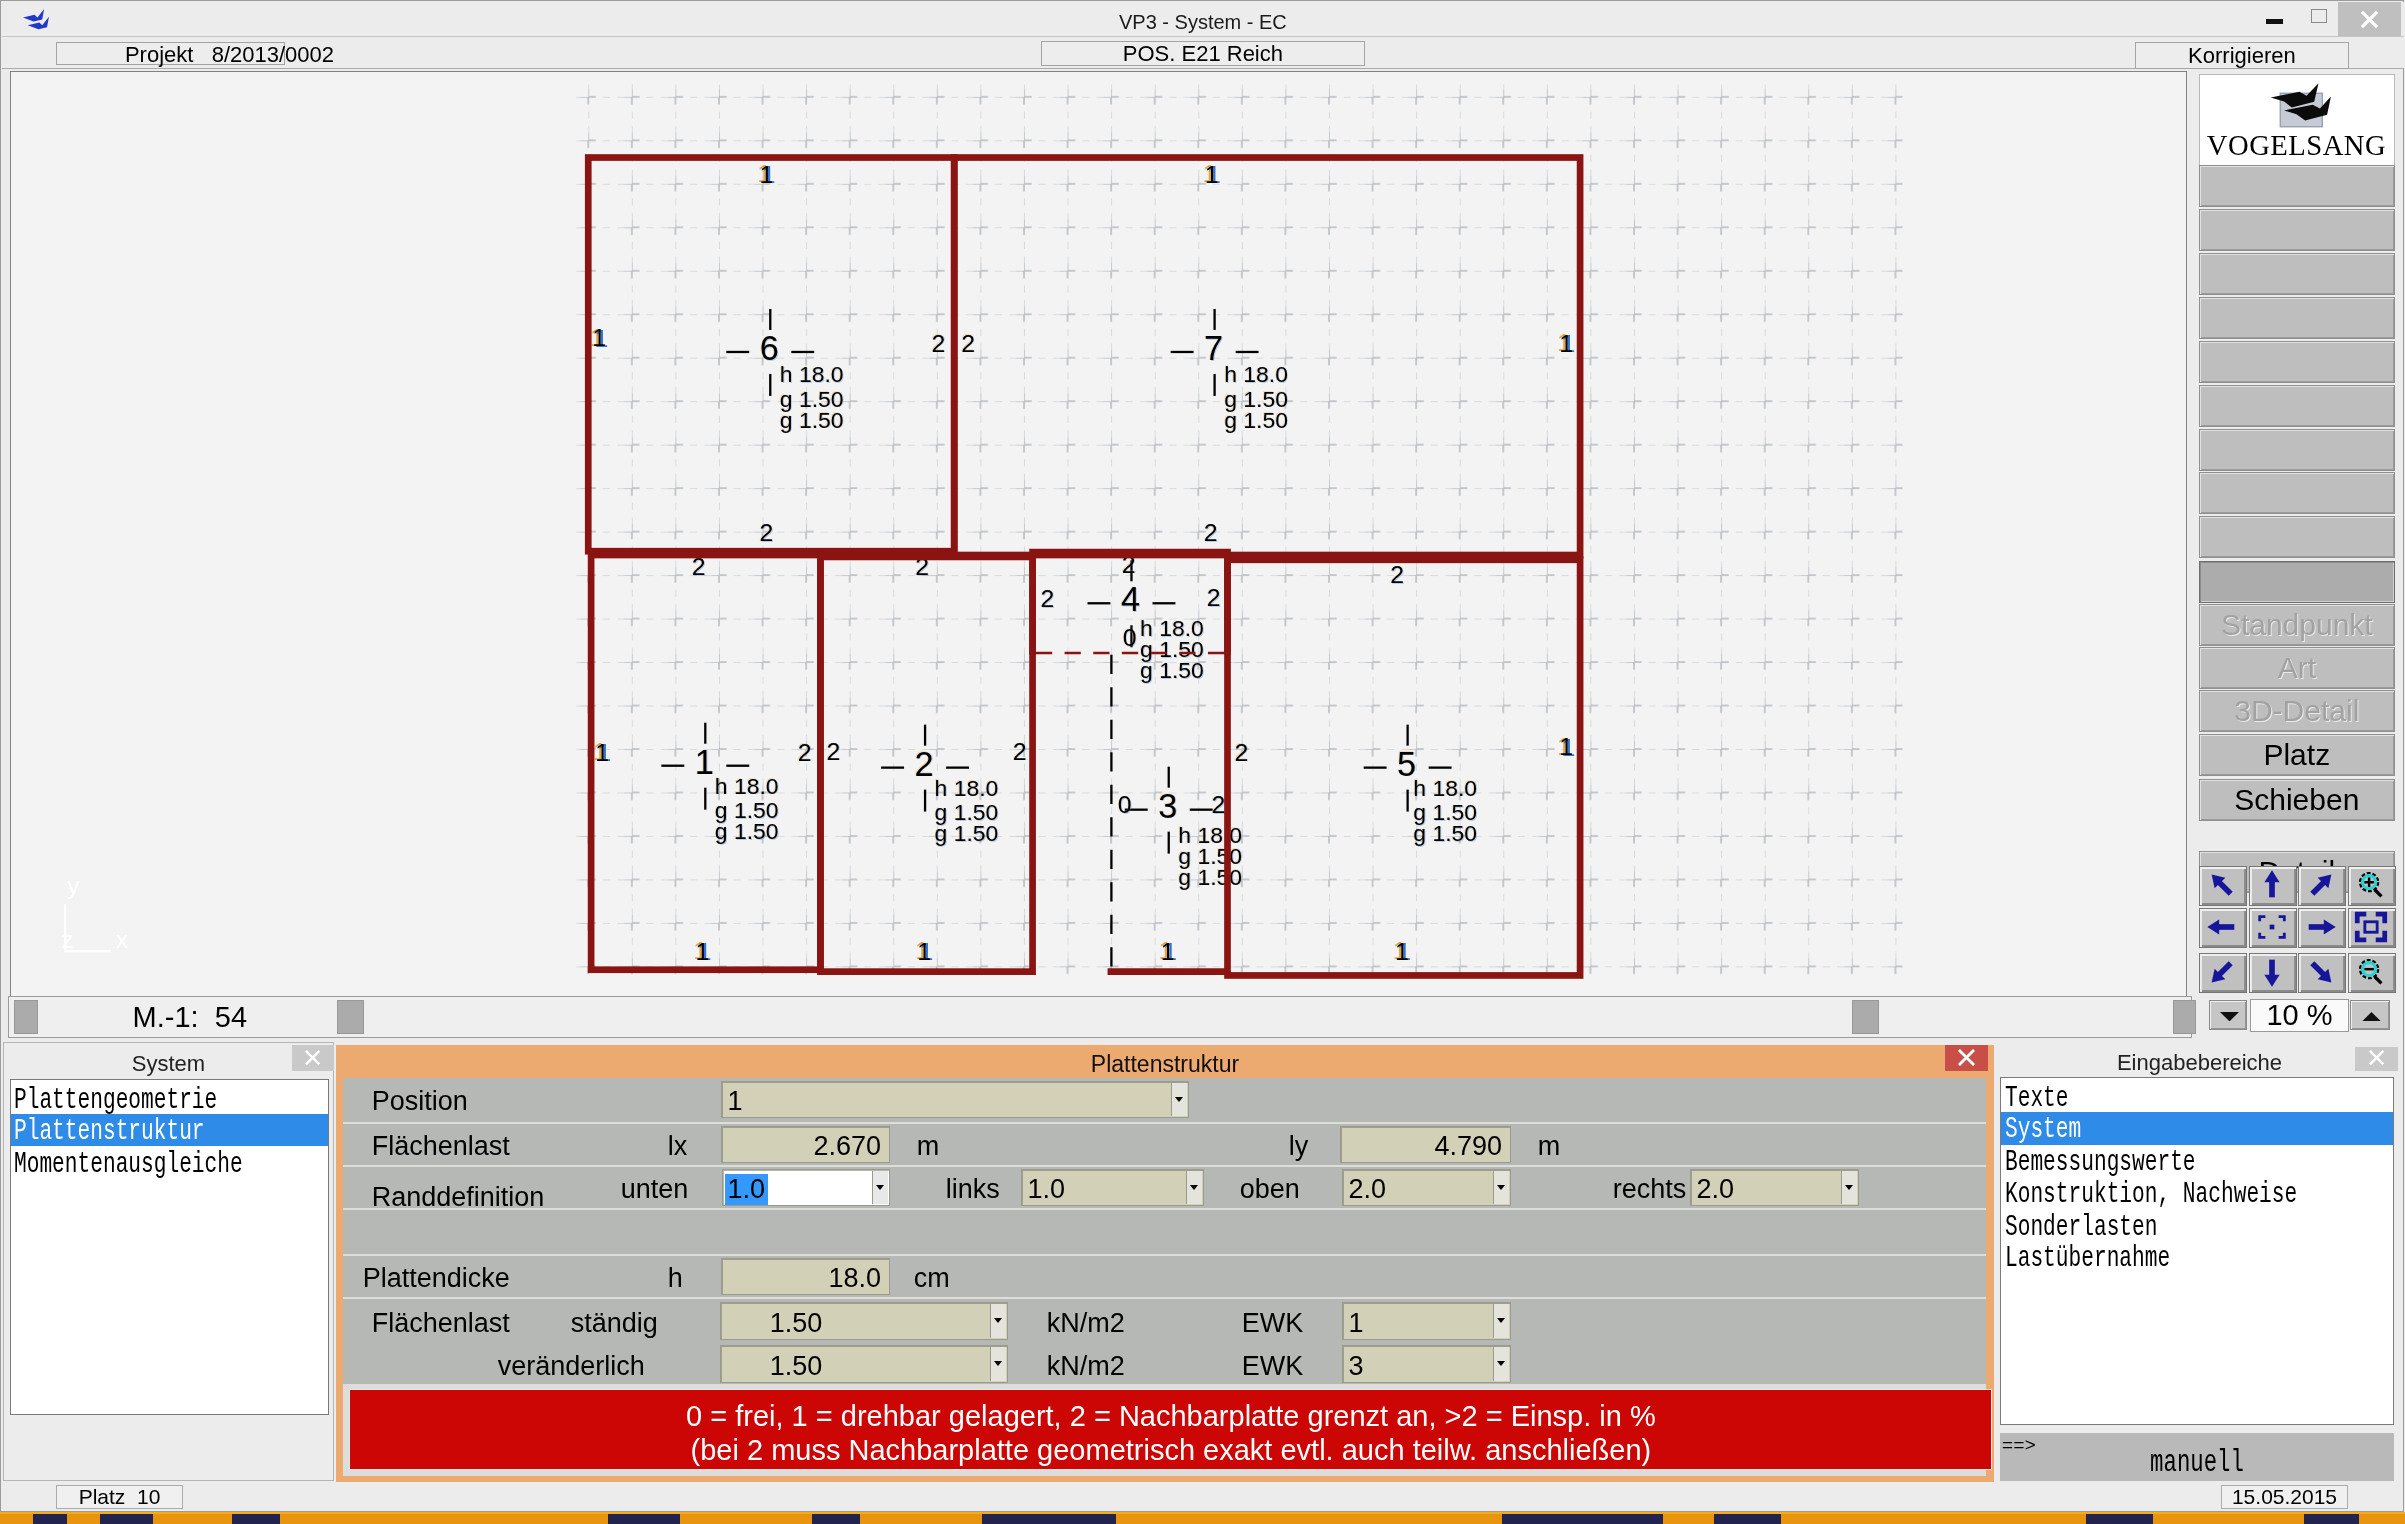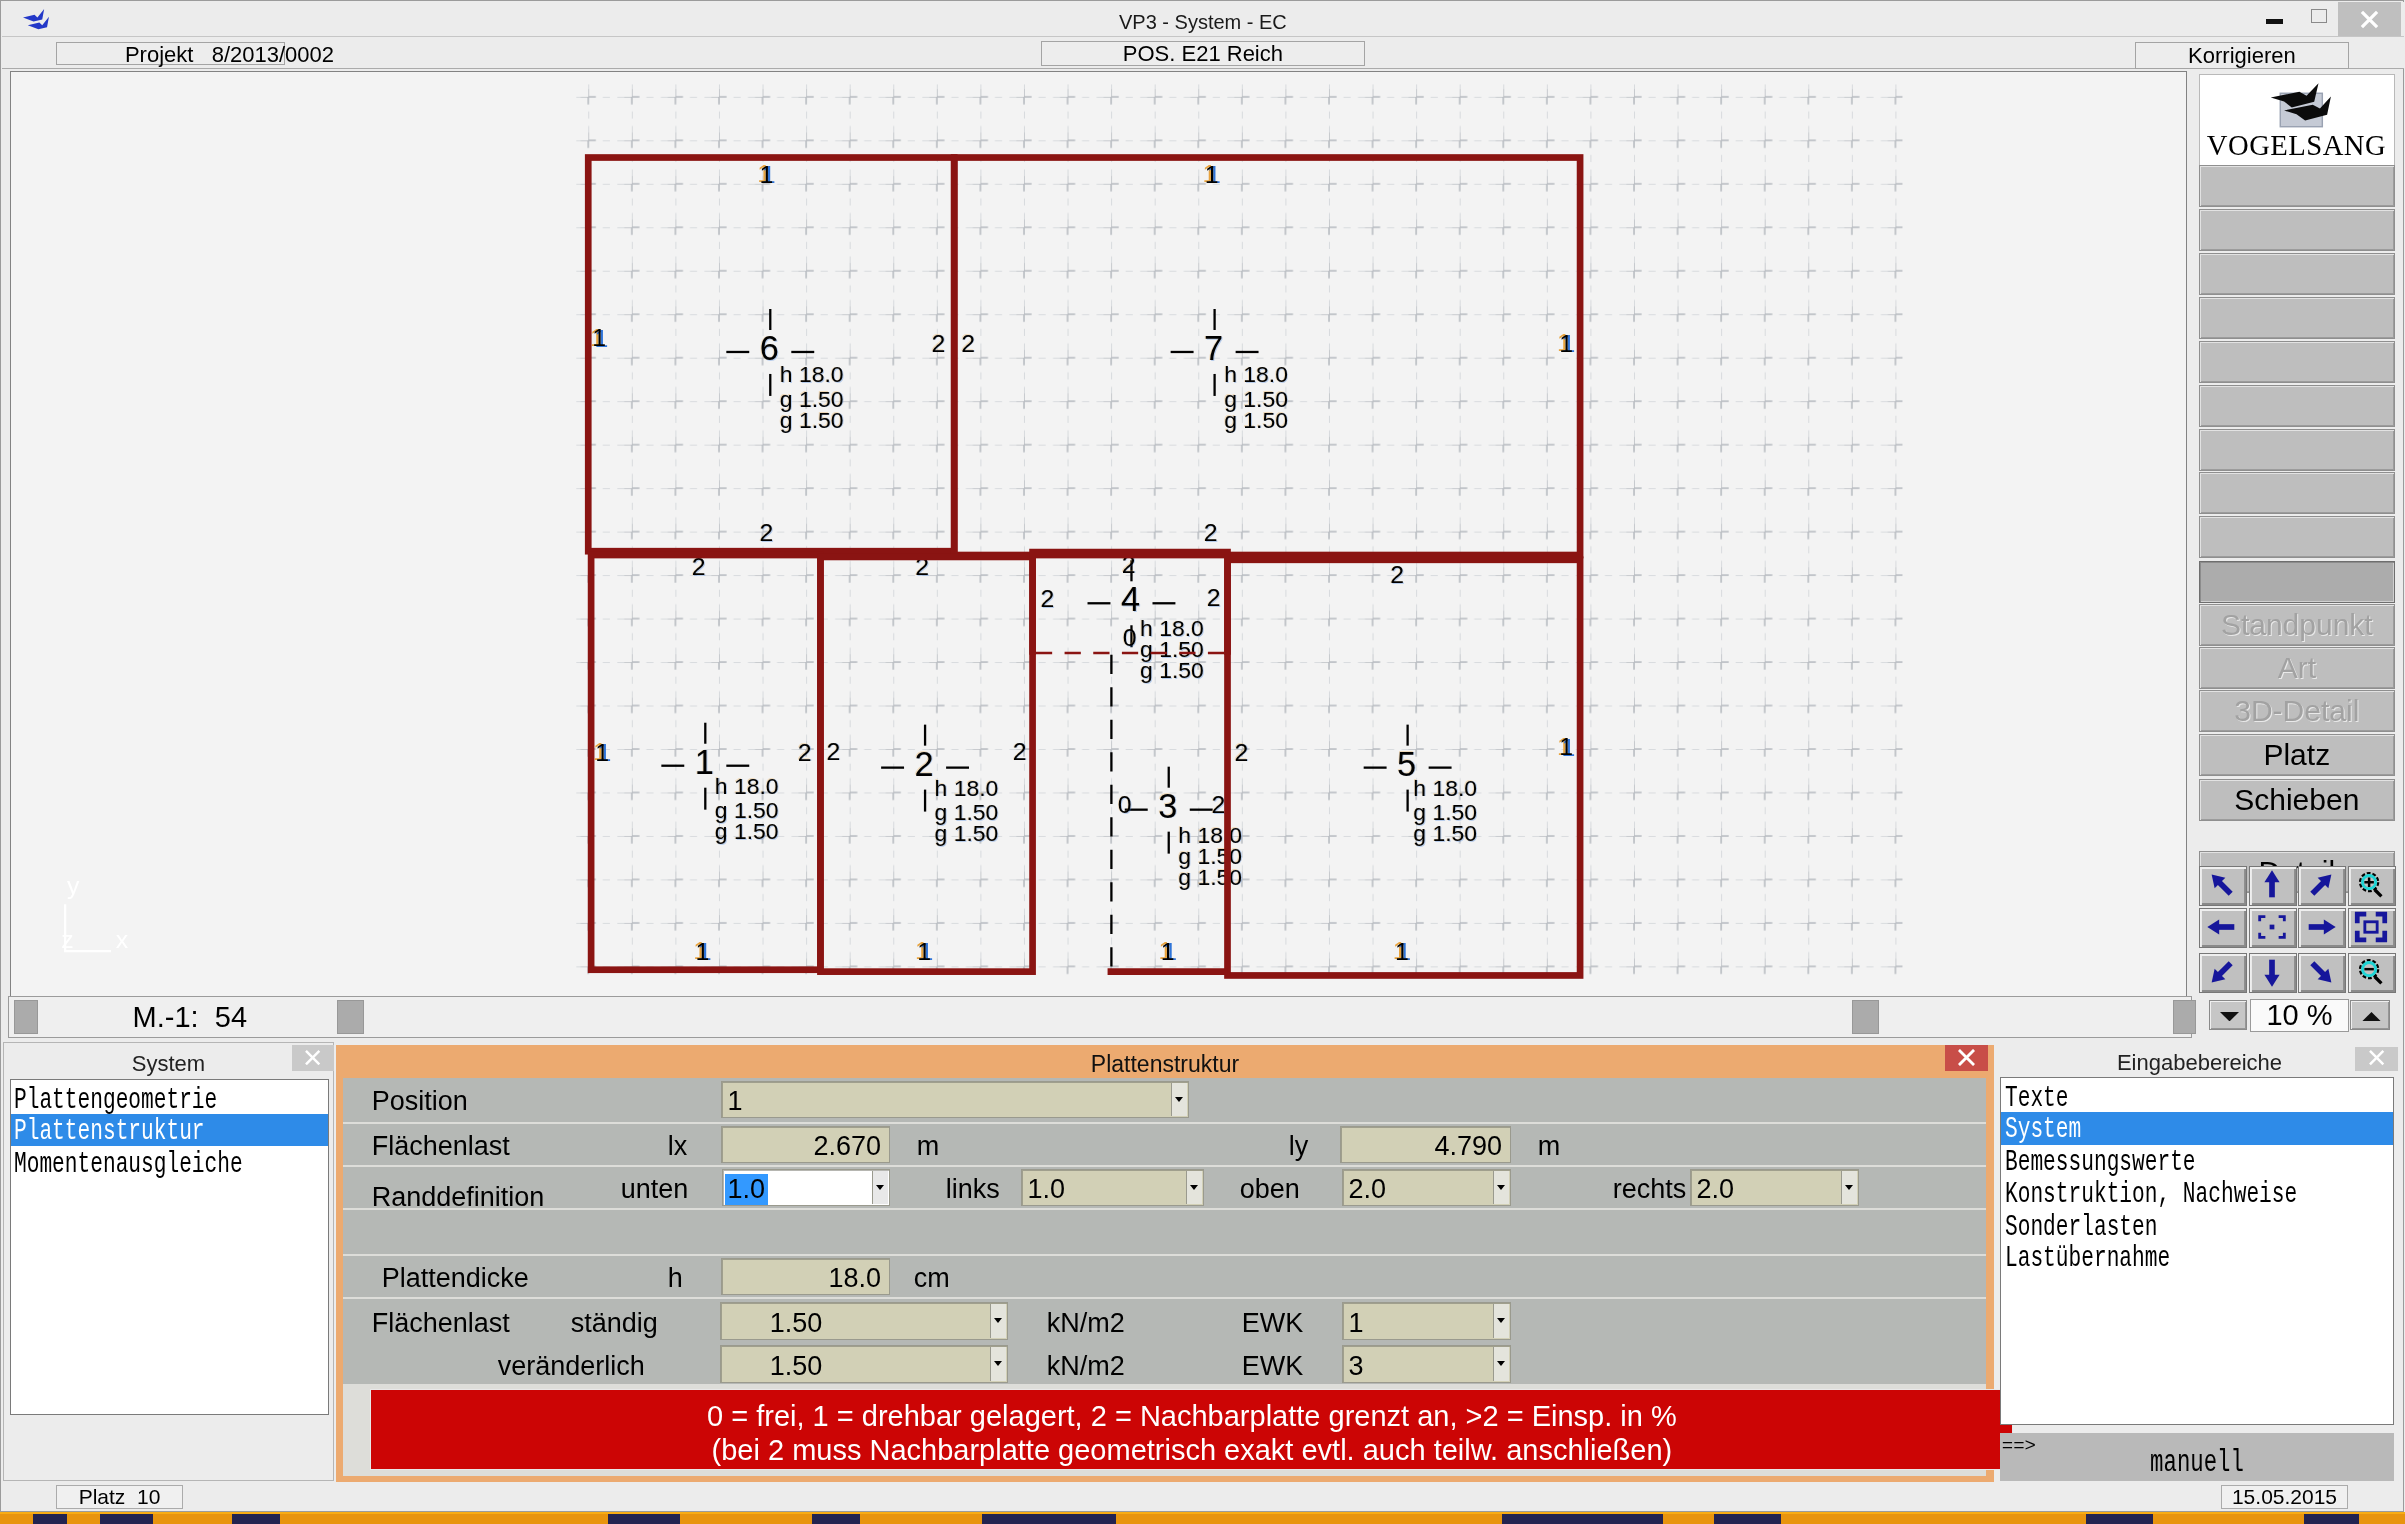--- a/index.html
+++ b/index.html
@@ -53,21 +53,21 @@
   #dialog{left:336px;top:1045px;width:1658px;height:437px;background:#ECAA70;}
   #dlgcontent{left:6.7px;top:33px;width:1643px;height:398px;background:#DDDDD9;}
   .drow{position:absolute;left:0px;width:1643px;background:#B5B8B5;}
   .dlabel{position:absolute;font-size:27px;color:#000;}
   .khaki{position:absolute;background:#D2D0B6;border:1px solid #9a9a8e;box-sizing:border-box;
          box-shadow:inset 1px 1px 0 rgba(110,110,100,0.5);
          font-size:27px;color:#000;}
   .dd{position:absolute;right:1px;top:1px;bottom:1px;width:14.3px;background:#E4E4DC;border-left:1px solid #9a9a8e;}
   .dd:after{content:"";position:absolute;left:2.9px;top:42%;border:4.3px solid transparent;border-top:5.7px solid #000;}
   #redbar{left:6.7px;top:311px;width:1643px;height:81px;background:#CC0505;border:1px solid #E8E8E8;
-          box-sizing:border-box;color:#fff;font-size:29px;text-align:center;margin-left:21px;}
+          box-sizing:border-box;color:#fff;font-size:29px;text-align:center;}
   
   #taskbar{left:0;top:1512px;width:2406px;height:12.4px;background:#E8940E;}
   #taskbar .blk{position:absolute;top:1.9px;height:10.5px;background:#232350;}
 </style></head>
 <body>
 <div class="abs" id="frame"></div>
 <div class="abs" id="titlebar">
   <div class="abs" id="title">VP3 - System - EC</div>
   <svg class="abs" style="left:19px;top:5.7px" width="29" height="25" viewBox="0 0 30 26">
     <path d="M2 10 L14 7 L17 10 L24 1 L22 12 L13 14 Z" fill="#2338C8"></path>
@@ -488,21 +488,21 @@
       <div class="dlabel" style="left:1222px;top:6.7px;margin-left:48px;">rechts</div>
       <div class="khaki" style="left:1347px;top:1.9px;width:169px;height:37px;">
           <span style="position:absolute;left:5.7px;top:3.8px;">2.0</span>
           <div class="dd"></div>
         </div>
     </div>
 
     <div class="drow" style="top:132px;height:44px;"></div>
 
     <div class="drow" style="top:178px;height:41px;">
-      <div class="dlabel" style="left:39px;top:6.7px;">Plattendicke</div>
+      <div class="dlabel" style="left:20px;top:6.7px;">Plattendicke</div>
       <div class="dlabel" style="left:325px;top:6.7px;">h</div>
       <div class="khaki" style="left:378px;top:1.9px;width:169px;height:37px;">
           <span style="position:absolute;right:7.6px;top:3.8px;">18.0</span>
         </div>
       <div class="dlabel" style="left:571px;top:6.7px;">cm</div>
     </div>
 
     <div class="drow" style="top:221px;height:85px;">
       <div class="dlabel" style="left:29px;top:8.6px;">Flächenlast</div>
       <div class="dlabel" style="left:228px;top:8.6px;">ständig</div>

